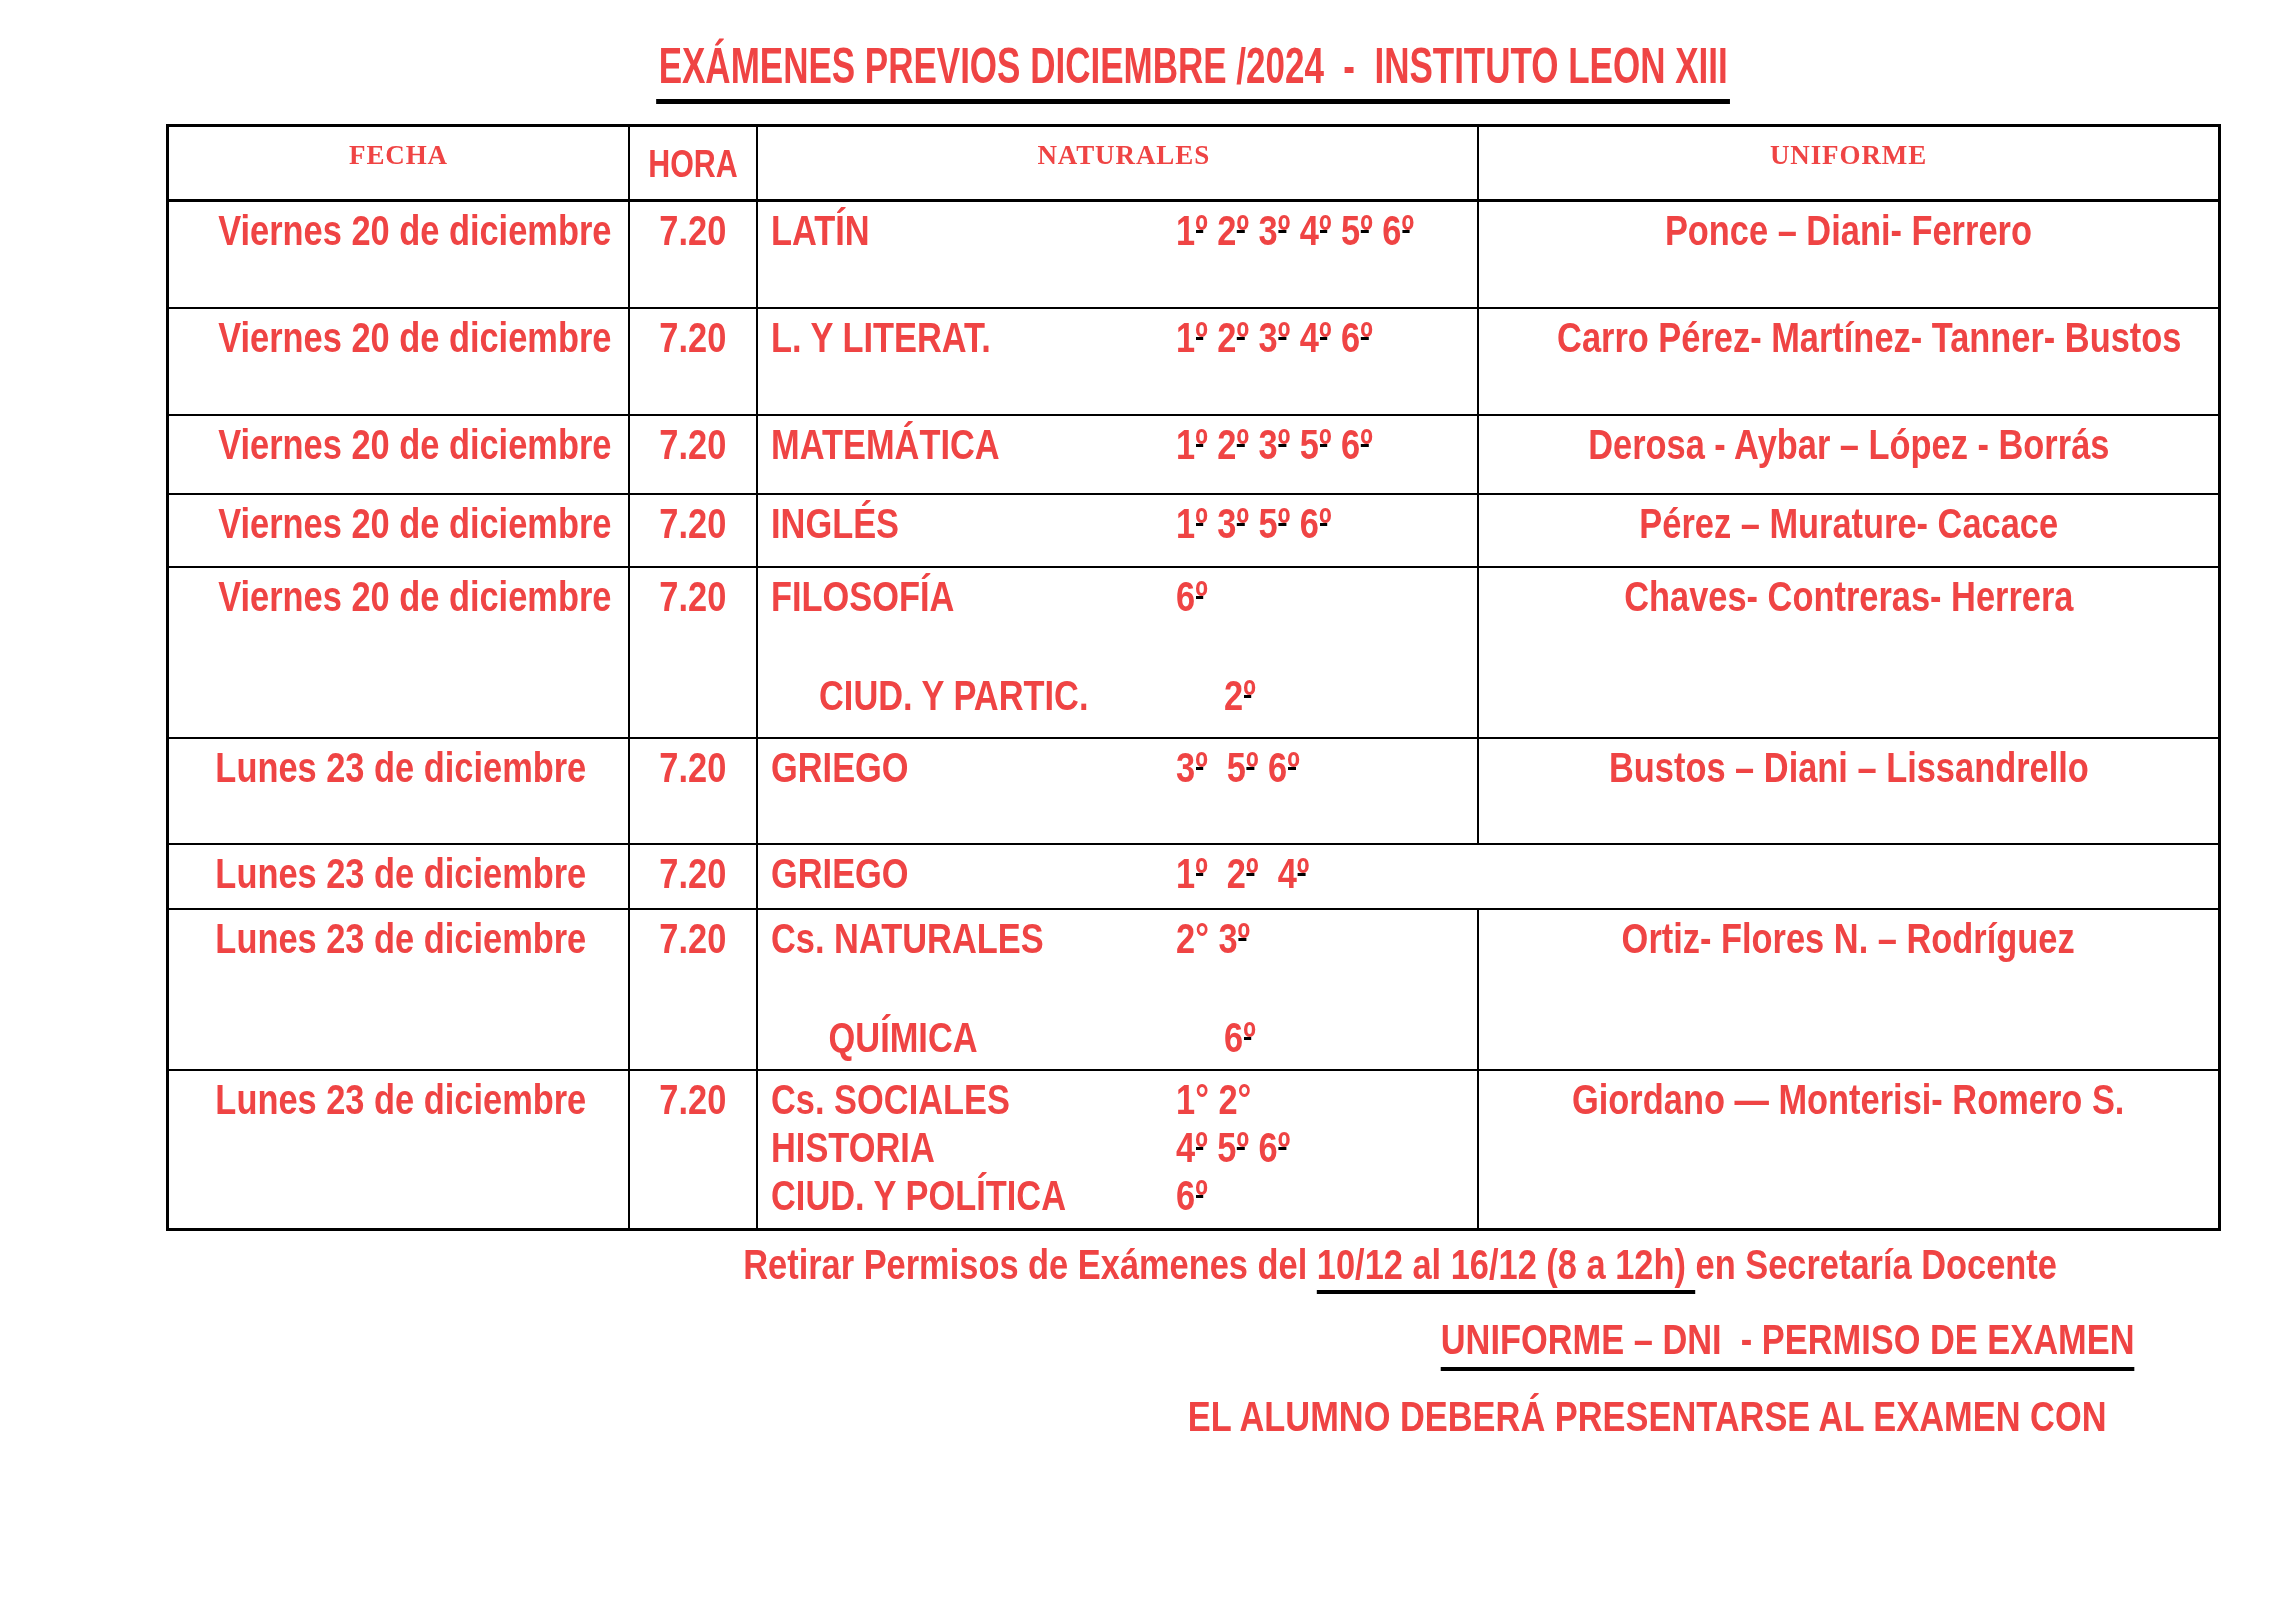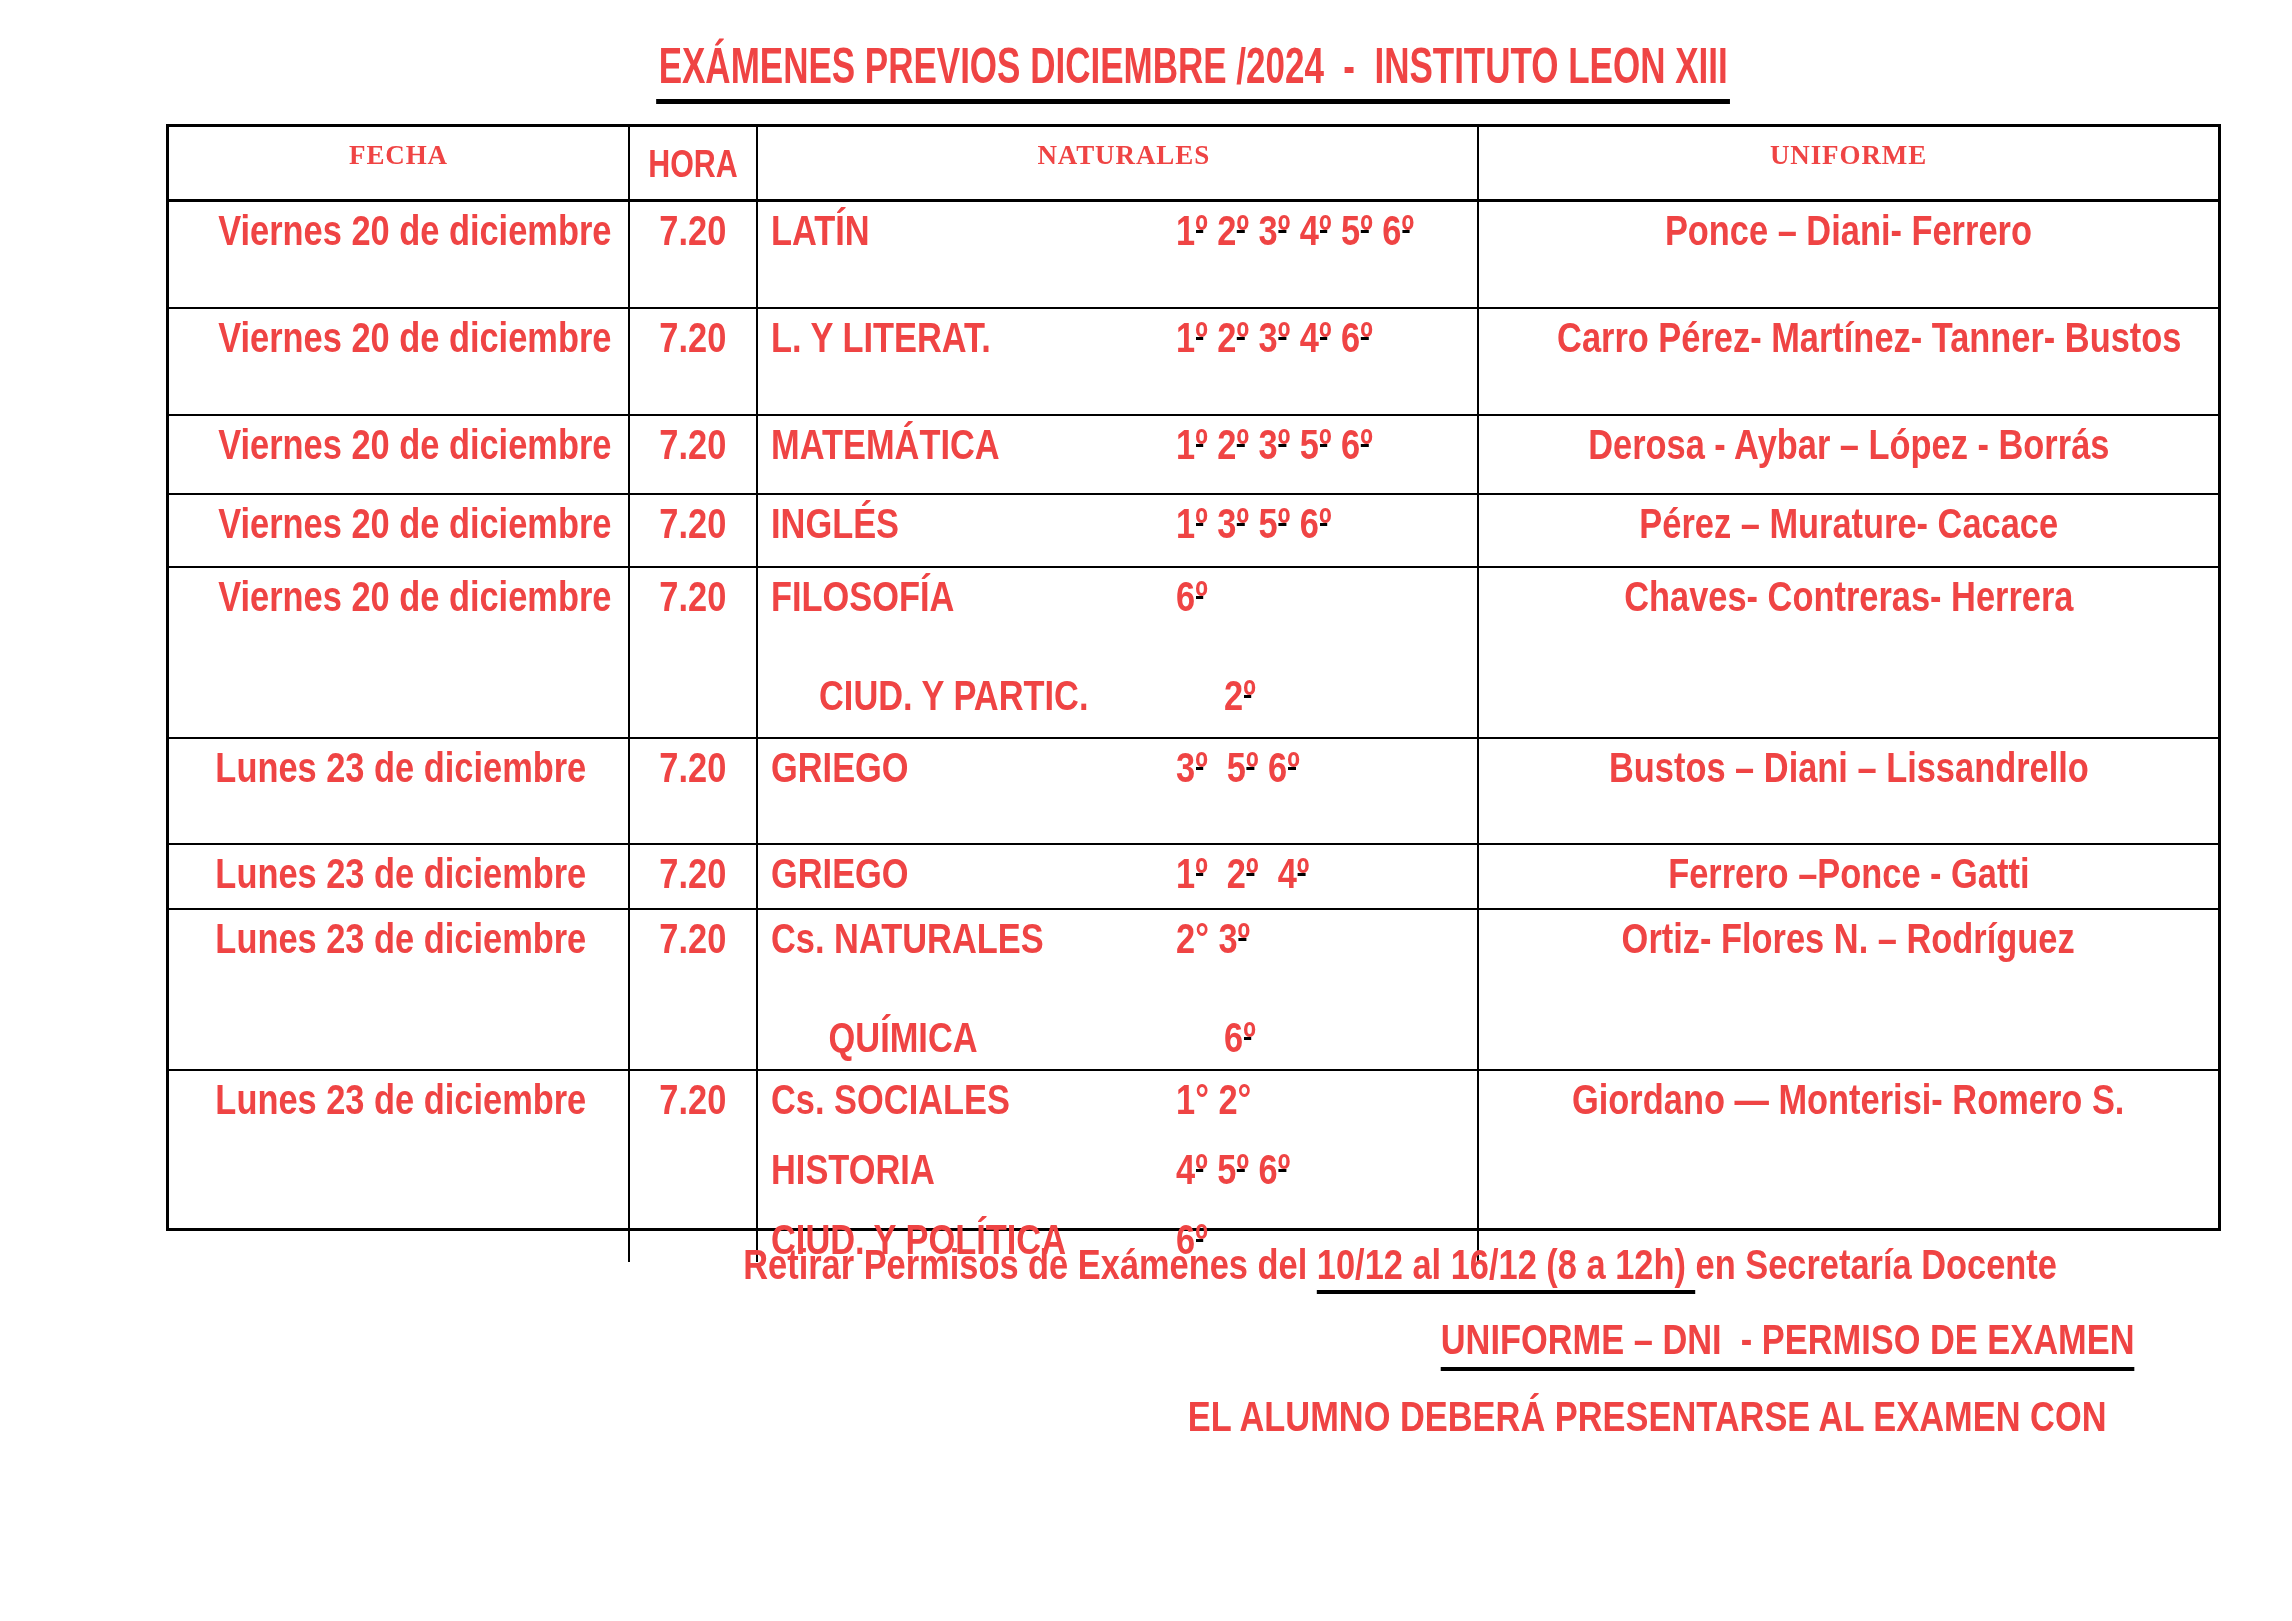--- a/index.html
+++ b/index.html
@@ -36,21 +36,21 @@
   .c-asig  { width:721px; padding-left:12.5px; text-align:left; }
   .c-trib  { flex:1; text-align:center; }
 
   .hdr .cell { padding-top:12.5px; }
   .hdr-serif { font-family:"Liberation Serif", serif; font-size:27px; font-weight:bold; letter-spacing:0.9px; }
   .hdr-hora  { font-size:38px; }
 
   .bodytext { font-size:43px; line-height:1.05; }
 
   .subj-line { display:flex; align-items:baseline; }
-  .subj-line + .subj-line { margin-top:25px; }
+  .subj-line + .subj-line { margin-top:3px; }
   .row-spaced .subj-line + .subj-line { margin-top:54px;margin-left:48px; }
   .subj-name { width:405px; flex:0 0 405px; }
 
   
   .ord { position:relative; }
   .ord::after {
     content:""; position:absolute; left:0.02em; right:0.12em; top:0.56em;
     height:0.07em; background:#000;
   }
 
@@ -161,21 +161,20 @@
 
     <div class="xrow bodytext" style="height:65px">
       <div class="cell c-fecha"><span class="cx">Lunes 23 de diciembre</span></div>
       <div class="cell c-hora"><span class="cx">7.20</span></div>
       <div class="cell c-asig">
         <div class="subj-line">
             <span class="subj-name"><span class="cx cx-left">GRIEGO</span></span>
             <span class="cx cx-left">1<span class="ord">º</span>  2<span class="ord">º</span>  4<span class="ord">º</span></span>
           </div>
       </div>
-      <div class="cell c-trib"><span class="cx">Ferrero –Ponce - Gatti</span></div>
     </div>
 
     <div class="xrow bodytext row-spaced" style="height:161px">
       <div class="cell c-fecha"><span class="cx">Lunes 23 de diciembre</span></div>
       <div class="cell c-hora"><span class="cx">7.20</span></div>
       <div class="cell c-asig">
         <div class="subj-line">
             <span class="subj-name"><span class="cx cx-left">Cs. NATURALES</span></span>
             <span class="cx cx-left">2° 3<span class="ord">º</span></span>
           </div>

